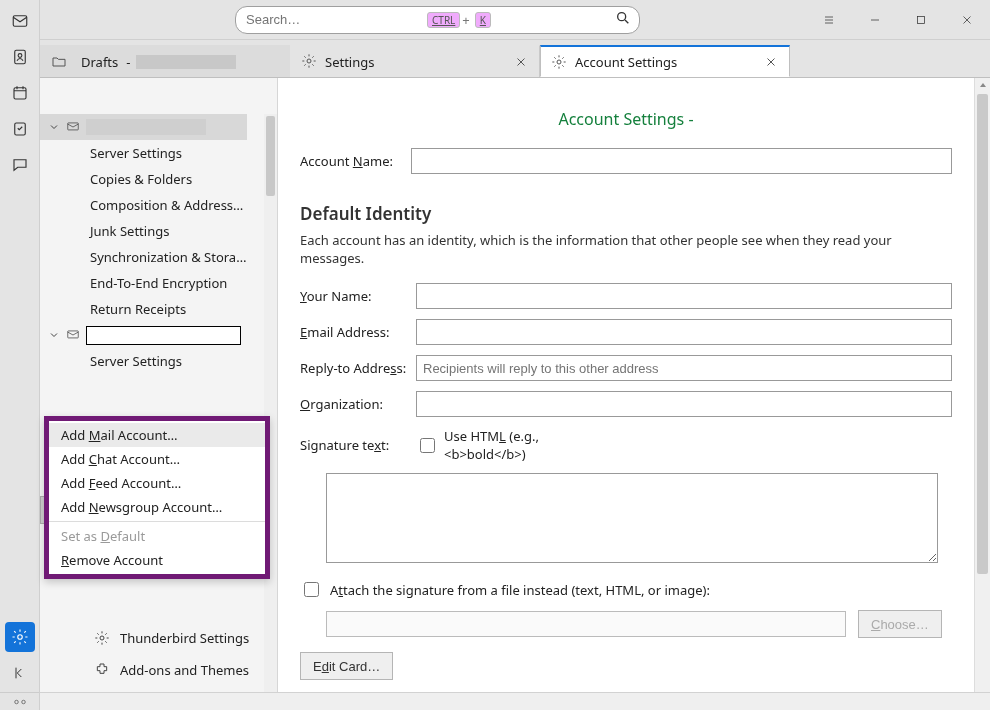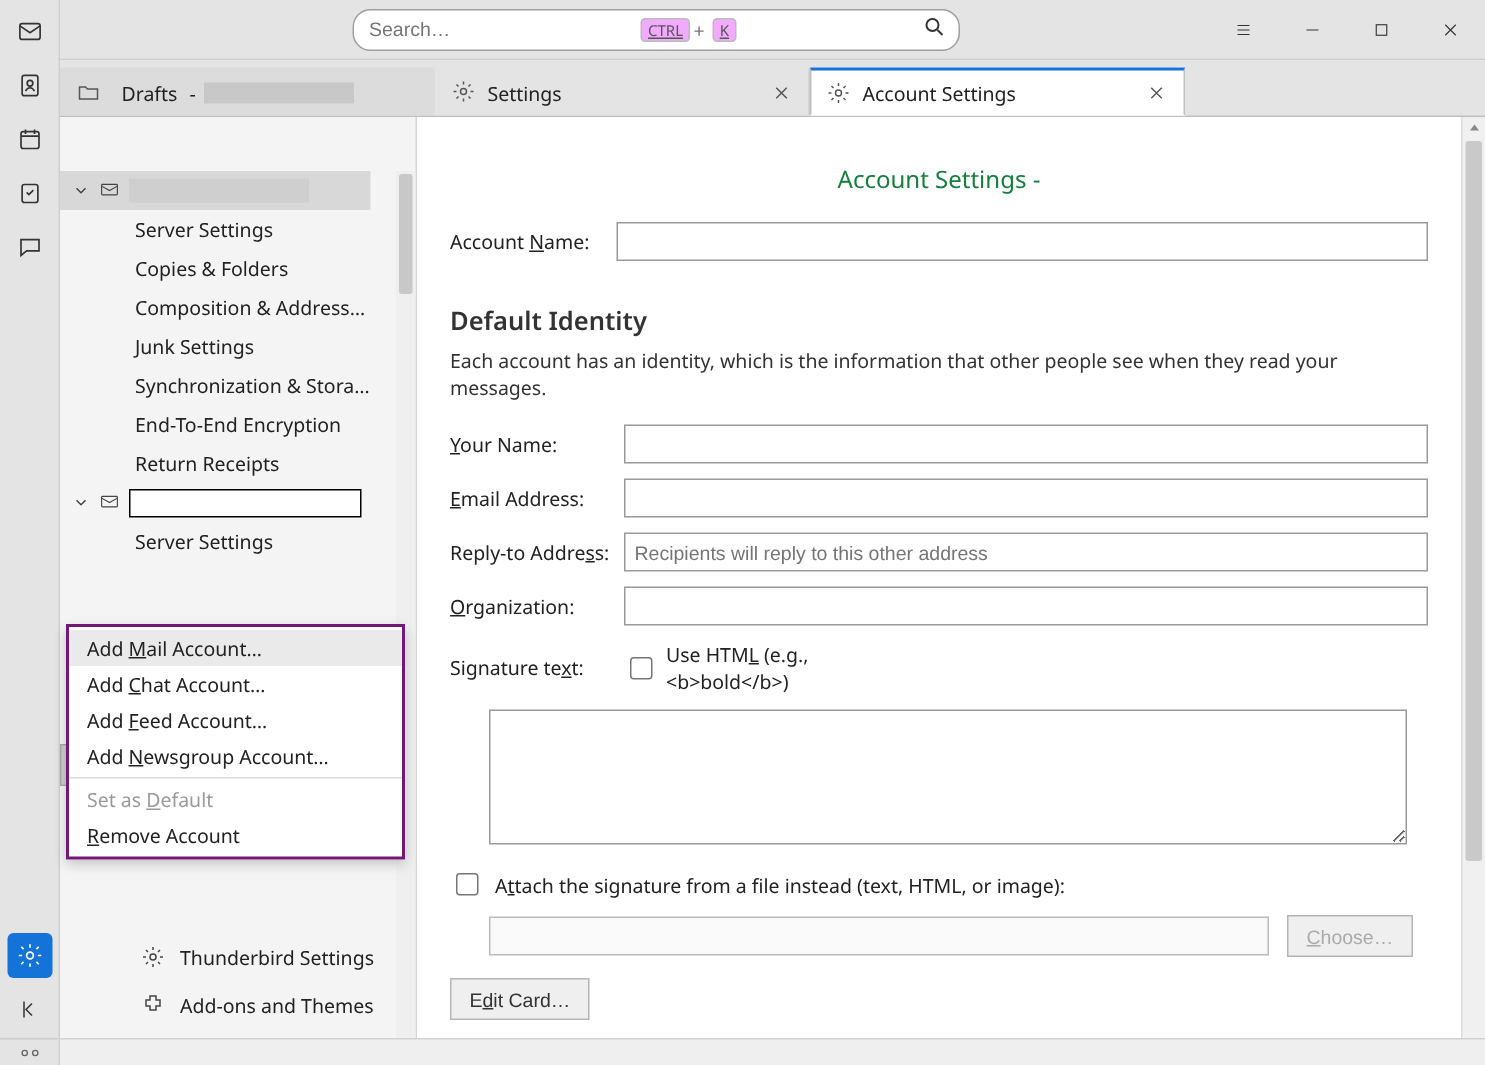--- a/index.html
+++ b/index.html
@@ -63,21 +63,21 @@
 
   .account-actions-btn { position:absolute; left:0; right:13px; top:418px; height:28px; background:#cfcfcf; border:1px solid #acacac; display:flex; align-items:center; justify-content:center; font-size:13px; color:#222; }
   .account-actions-btn .caret { position:absolute; right:8px; }
   .account-actions-btn .caret svg{width:12px;height:12px;stroke:#444;fill:none;stroke-width:2;}
 
   .sb-bottom { position:absolute; left:0; right:13px; bottom:6px;padding-left:40px; }
   .sb-bottom .row { height:32px; display:flex; align-items:center; gap:10px; padding-left:14px; font-size:13px; color:#222;}
   .sb-bottom .row svg{width:16px;height:16px;stroke:#444;fill:none;stroke-width:1.5;}
 
   
-  .ctx-menu { position:absolute; left:4px; top:338px; width:226px; background:#fff; border:2px solid #701a75; box-shadow:0 3px 8px rgba(0,0,0,.2); z-index:50; padding:2px 0;}
+  .ctx-menu { position:absolute; left:4px; top:338px; width:226px; background:#fff; border:5px solid #701a75; box-shadow:0 3px 8px rgba(0,0,0,.2); z-index:50; padding:2px 0;}
   .ctx-item { height:24px; display:flex; align-items:center; padding:0 12px; font-size:13px; color:#222;}
   .ctx-item.hover { background:#eaeaea; }
   .ctx-item.disabled { color:#9a9a9a;}
   .ctx-sep { height:1px; background:#dcdcdc; margin:2px 0; }
   .ul {text-decoration: underline; text-underline-offset:1px;}
 
   
   .content { flex:1; padding:30px 22px 10px 22px; overflow:hidden;}
   .page-title { font-size:16px; font-weight:400; color:#15803d; margin-bottom:18px;text-align:center;}
   .form-row { display:flex; align-items:center; }

